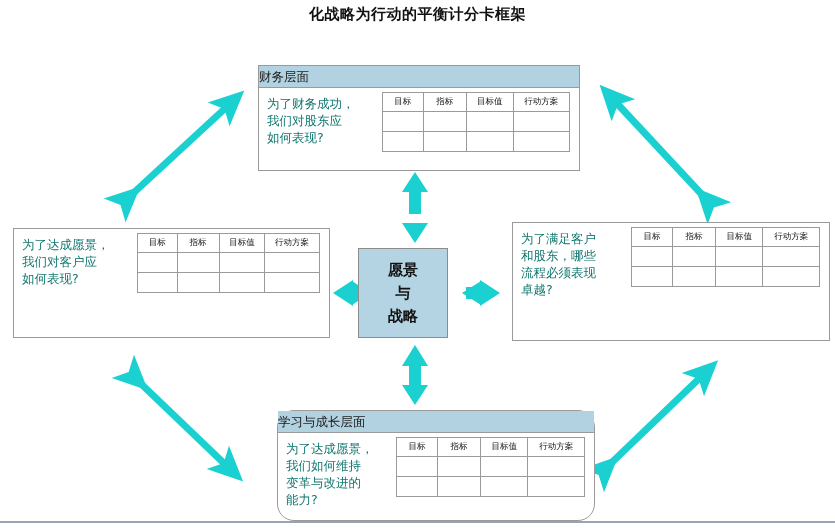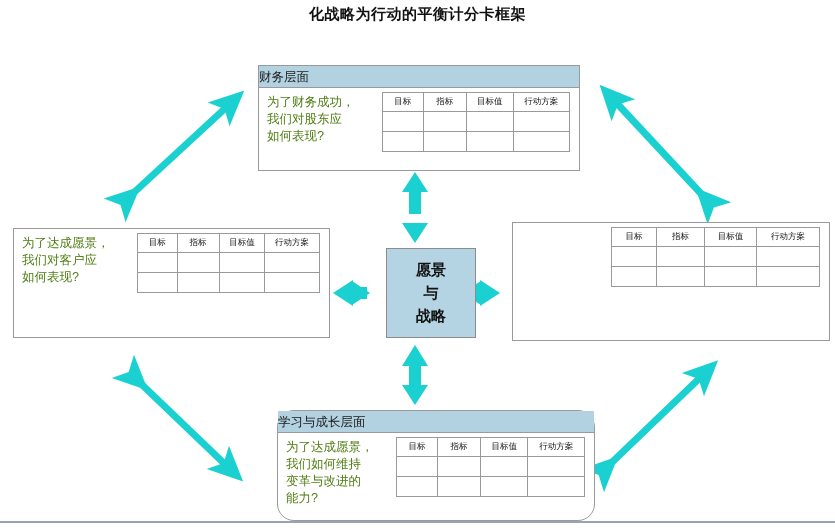--- a/index.html
+++ b/index.html
@@ -41,27 +41,26 @@
     box-sizing:border-box;
   }
   .card-body{
     display:flex;
     align-items:stretch;
     box-sizing:border-box;
     padding:4px 5px 5px 5px;
   }
   .question{
     font-size:12.5px;
-    color:#4d7c0f;
+    color:#0f766e;
     line-height:17px;
     flex:0 0 auto;
     padding:3px 4px 0 3px;
     white-space:pre-line;
     box-sizing:border-box;
-    font-family:Liberation Mono, monospace;
   }
   .tbl{
     border-collapse:collapse;
     table-layout:fixed;
     margin-left:auto;
     margin-right:4px;
     align-self:flex-start;
   }
   .tbl td{
     border:1px solid #9a9a9a;
@@ -85,21 +84,21 @@
   #card-customer{left:13px;top:228px;width:317px;height:110px;}
   #card-customer .question{width:118px;}
   #card-internal{left:512px;top:222px;width:318px;height:119px;}
   #card-internal .question{width:113px;}
   #card-learning{left:277px;top:410px;width:318px;height:111px;border-radius:17px;}
   #card-learning .question{width:113px;}
 
   
   #vision{
     position:absolute;
-    left:386px;top:248px;width:90px;height:90px;
+    left:358px;top:248px;width:90px;height:90px;
     background:#b5d4e3;
     border:1px solid #8c8c8c;
     box-sizing:border-box;
     display:flex;flex-direction:column;
     align-items:center;justify-content:center;
     z-index:6;
   }
   #vision .vline{
     font-size:15px;font-weight:bold;color:#111111;
     line-height:23px;
@@ -237,20 +236,24 @@
               <td></td>
               <td></td>
             </tr>
         </tbody>
       </table>
     </div>
   </div>
 
   <div class="card" id="card-internal">
     <div class="card-body">
+      <div class="question">为了满足客户
+和股东，哪些
+流程必须表现
+卓越?</div>
       <table class="tbl">
         <colgroup>
             <col class="c1">
             <col class="c2">
             <col class="c3">
             <col class="c4">
           </colgroup>
         <tbody>
           <tr>
             <td class="hdr">目标</td>

